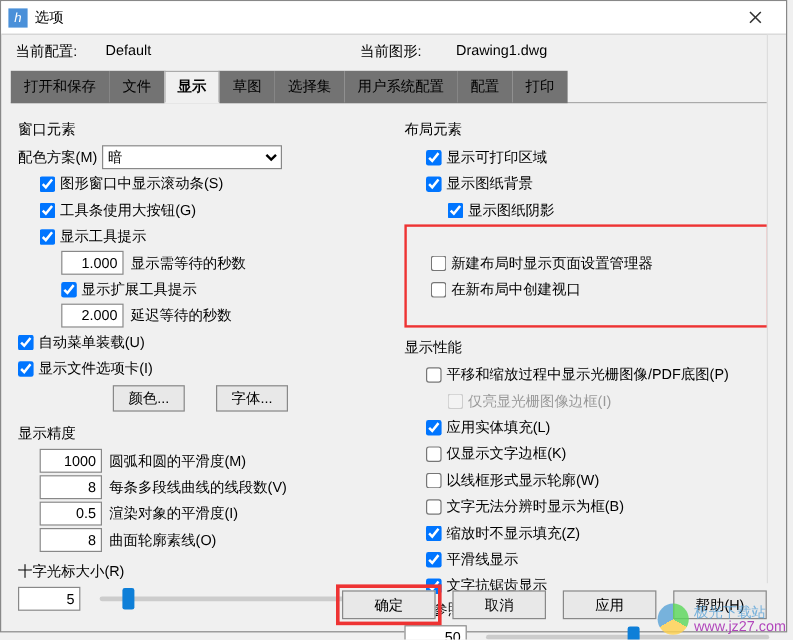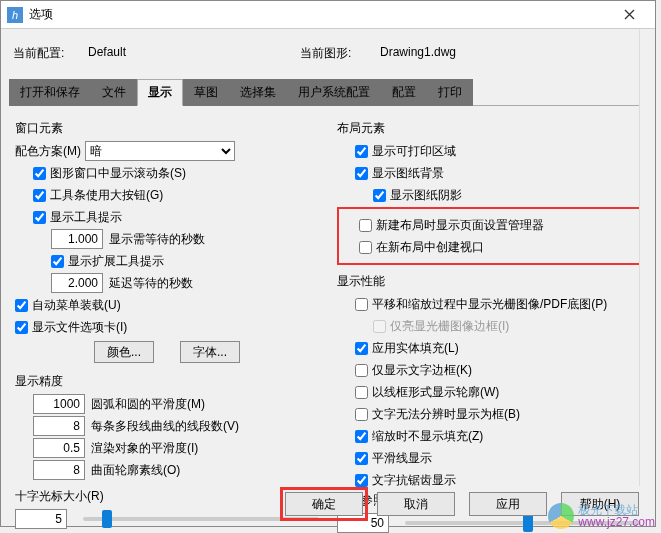--- a/index.html
+++ b/index.html
@@ -2,41 +2,41 @@
 <html><head>
 <meta charset="utf-8">
 <style>
 * { box-sizing: border-box; margin: 0; padding: 0; font-family: "Microsoft YaHei", SimSun, sans-serif; font-size: 12px; }
 body { background: #f0f0f0; width: 661px; height: 533px; overflow: hidden; position: relative; }
 .window { width: 656px; height: 527px; background: #f0f0f0; border: 1px solid #888; position: relative; }
 .titlebar { height: 28px; background: #fff; border-bottom: 1px solid #ccc; display: flex; align-items: center; padding: 0 6px; }
 .titlebar .icon { width: 16px; height: 16px; background: #4a90d9; color: #fff; display: flex; align-items: center; justify-content: center; font-style: italic; font-size: 11px; margin-right: 6px; }
 .titlebar .title { flex: 1; }
 .titlebar .close { width: 40px; height: 24px; display: flex; align-items: center; justify-content: center; cursor: pointer; }
-.infobar { padding: 16px 12px; display: flex; }
+.infobar { padding: 6px 12px; display: flex; }
 .infobar .label { width: 75px; }
 .infobar .val1 { width: 212px; }
 .infobar .val2 { }
 .tabs { display: flex; border-bottom: 1px solid #aaa; margin: 0 8px; }
 .tab { padding: 4px 10px; border: 1px solid transparent; border-bottom: none; cursor: pointer; position: relative; top: 1px; background: #737373; }
 .tab.active { border-color: #aaa; background: #f0f0f0; border-bottom: 1px solid #f0f0f0; font-weight: bold; }
 .content { display: flex; padding: 8px 14px; gap: 18px; }
 .col { flex: 1; }
 .group-title { margin: 6px 0 4px 0; }
 .row { display: flex; align-items: center; margin: 2px 0; min-height: 20px; }
 .row.indent1 { margin-left: 18px; }
 .row.indent2 { margin-left: 36px; }
 .chk { width: 13px; height: 13px; margin-right: 4px; cursor: pointer; }
 .select { width: 150px; height: 20px; border: 1px solid #888; background: #fff; margin-left: 4px; }
 .numbox { width: 52px; height: 20px; border: 1px solid #888; background: #fff; text-align: right; padding: 0 4px; margin-right: 6px; }
 .btn-small { height: 22px; padding: 0 12px; border: 1px solid #888; background: #e8e8e8; cursor: pointer; }
 .slider-row { display: flex; align-items: center; gap: 10px; margin: 4px 0; }
 .slider-track { flex: 1; height: 4px; background: #ccc; position: relative; border-radius: 2px; }
 .slider-thumb { position: absolute; width: 10px; height: 18px; background: #0e7fd8; top: -7px; cursor: pointer; border-radius: 2px; }
-.highlight-red { border: 2px solid #e33; padding: 4px 2px; }
+.highlight-red { border: 2px solid #e33; padding: 18px 2px; }
 .bottom-buttons { position: absolute; bottom: 10px; right: 16px; display: flex; gap: 14px; align-items: center; }
 .btn { width: 78px; height: 24px; border: 1px solid #888; background: #e8e8e8; cursor: pointer; }
 .btn.highlight { outline: 3px solid #e33; outline-offset: 2px; }
 .watermark { position: absolute; right: 6px; bottom: 4px; font-size: 11px; color: #5aa3d8; display: flex; align-items: center; gap: 4px; opacity: 0.8; pointer-events:none;}
 .watermark .logo { width: 26px; height: 26px; border-radius: 50%; background: conic-gradient(#5ad85a 0 120deg,#ffd24d 120deg 240deg,#5aa3d8 240deg 360deg); }
 .watermark .t { display:flex; flex-direction:column; line-height:1;}
 .scroll-stub { position:absolute; right:0; top:28px; bottom:40px; width:16px; background:#f0f0f0; border-left:1px solid #ddd;}
 </style>
 </head>
 <body>

